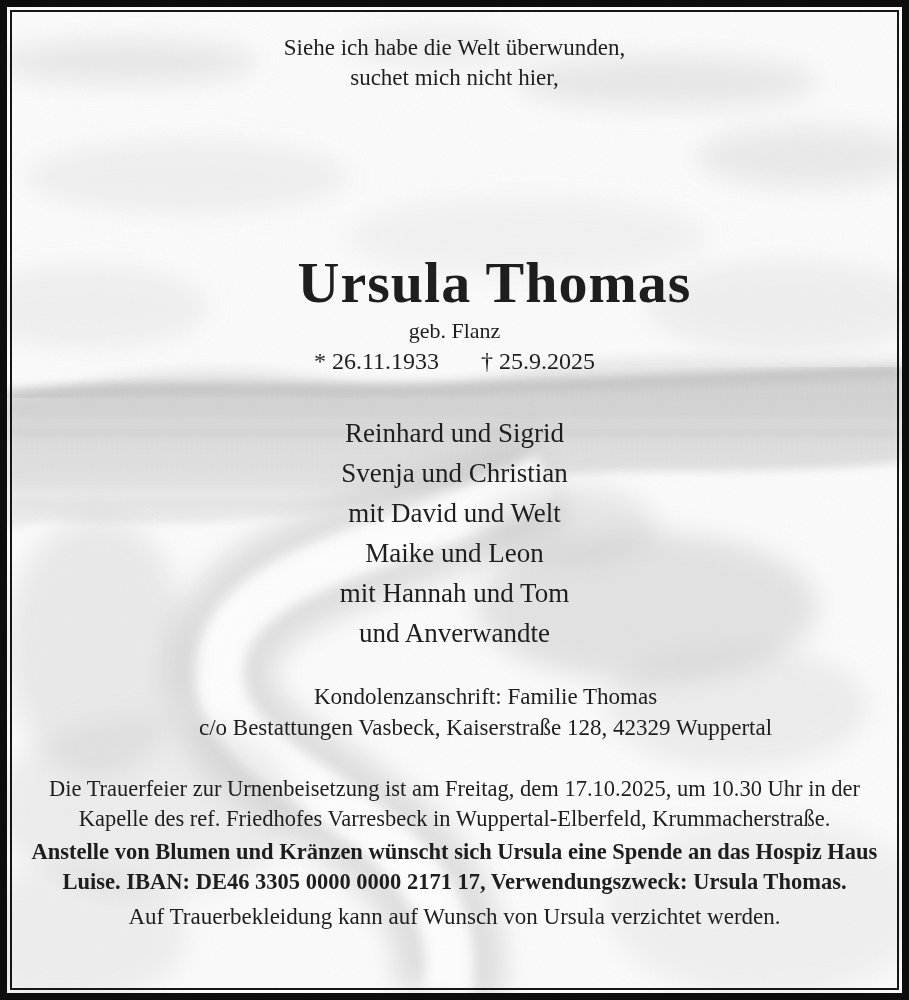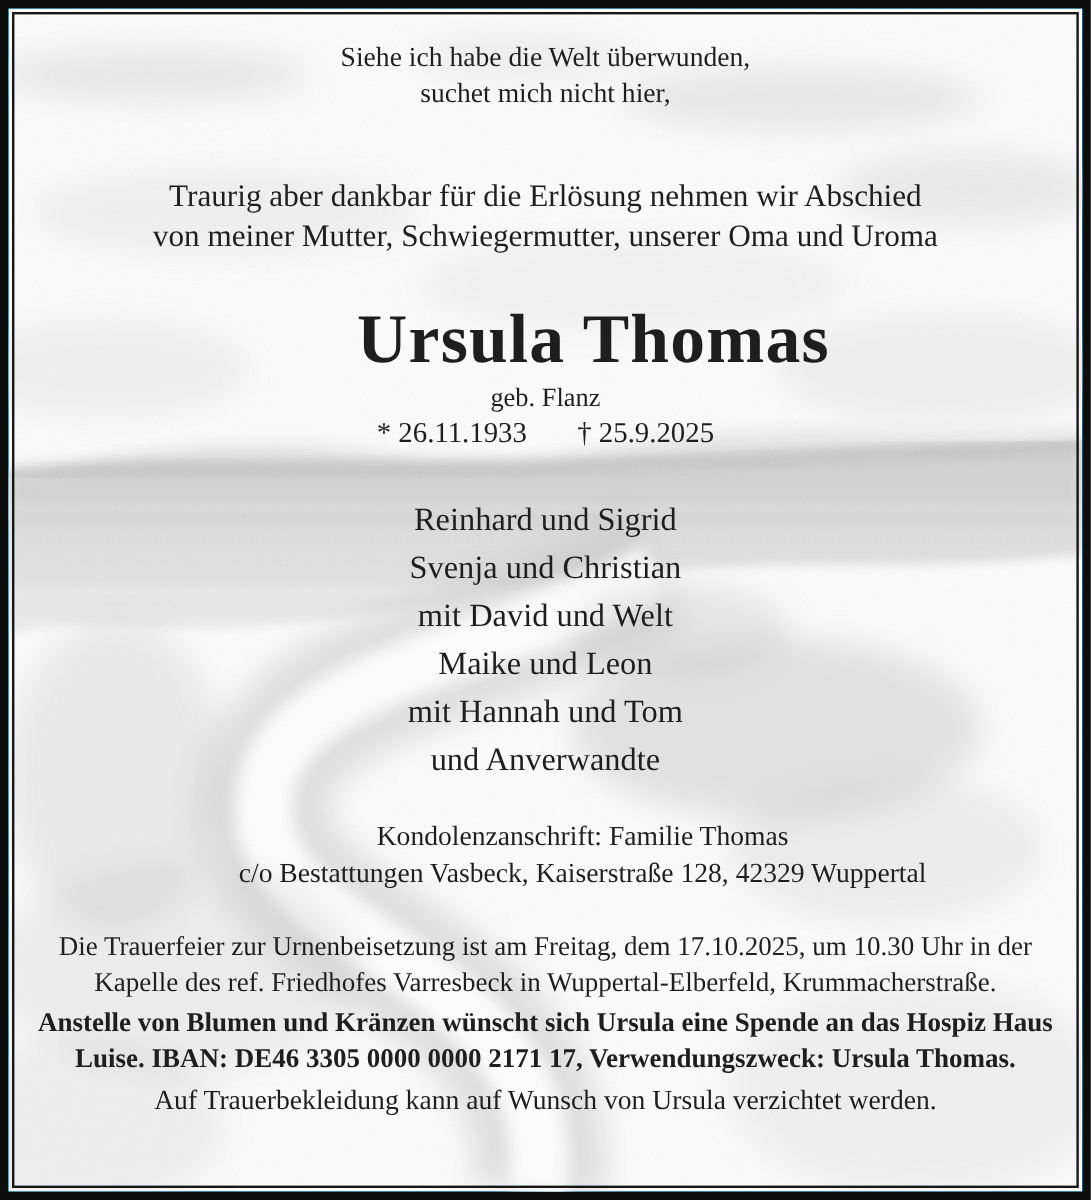--- a/index.html
+++ b/index.html
@@ -6,21 +6,21 @@
   body {
     width: 909px; height: 1000px;
     position: relative;
     background: #0d0d0d; 
     overflow: hidden;
     font-family: "Liberation Serif", "DejaVu Serif", serif;
   }
   .paper {
     position: absolute;
     left: 7px; top: 7px; right: 7px; bottom: 7px;
-    background: #0ea5e9;
+    background: #f9a8d4;
     overflow: hidden;
   }
   .inner-rule {
     position: absolute;
     left: 3px; top: 3px; right: 3px; bottom: 3px;
     border: 2px solid #161616;
     pointer-events: none;
     z-index: 6;
   }
   .bg-svg {
@@ -119,24 +119,20 @@
 
   <div class="inner-rule"></div>
 
   <div class="content">
 
     <div class="block epigraph">
       <div class="line">Siehe ich habe die Welt überwunden,</div>
       <div class="line">suchet mich nicht hier,</div>
     </div>
 
-    <div class="block intro">
-      <div class="line">Traurig aber dankbar für die Erlösung nehmen wir Abschied</div>
-      <div class="line">von meiner Mutter, Schwiegermutter, unserer Oma und Uroma</div>
-    </div>
 
     <div class="block name">Ursula Thomas</div>
 
     <div class="block maiden">geb. Flanz</div>
 
     <div class="block dates">
       <span>* 26.11.1933</span><span class="sep"></span><span>† 25.9.2025</span>
     </div>
 
     <div class="block mourners">

